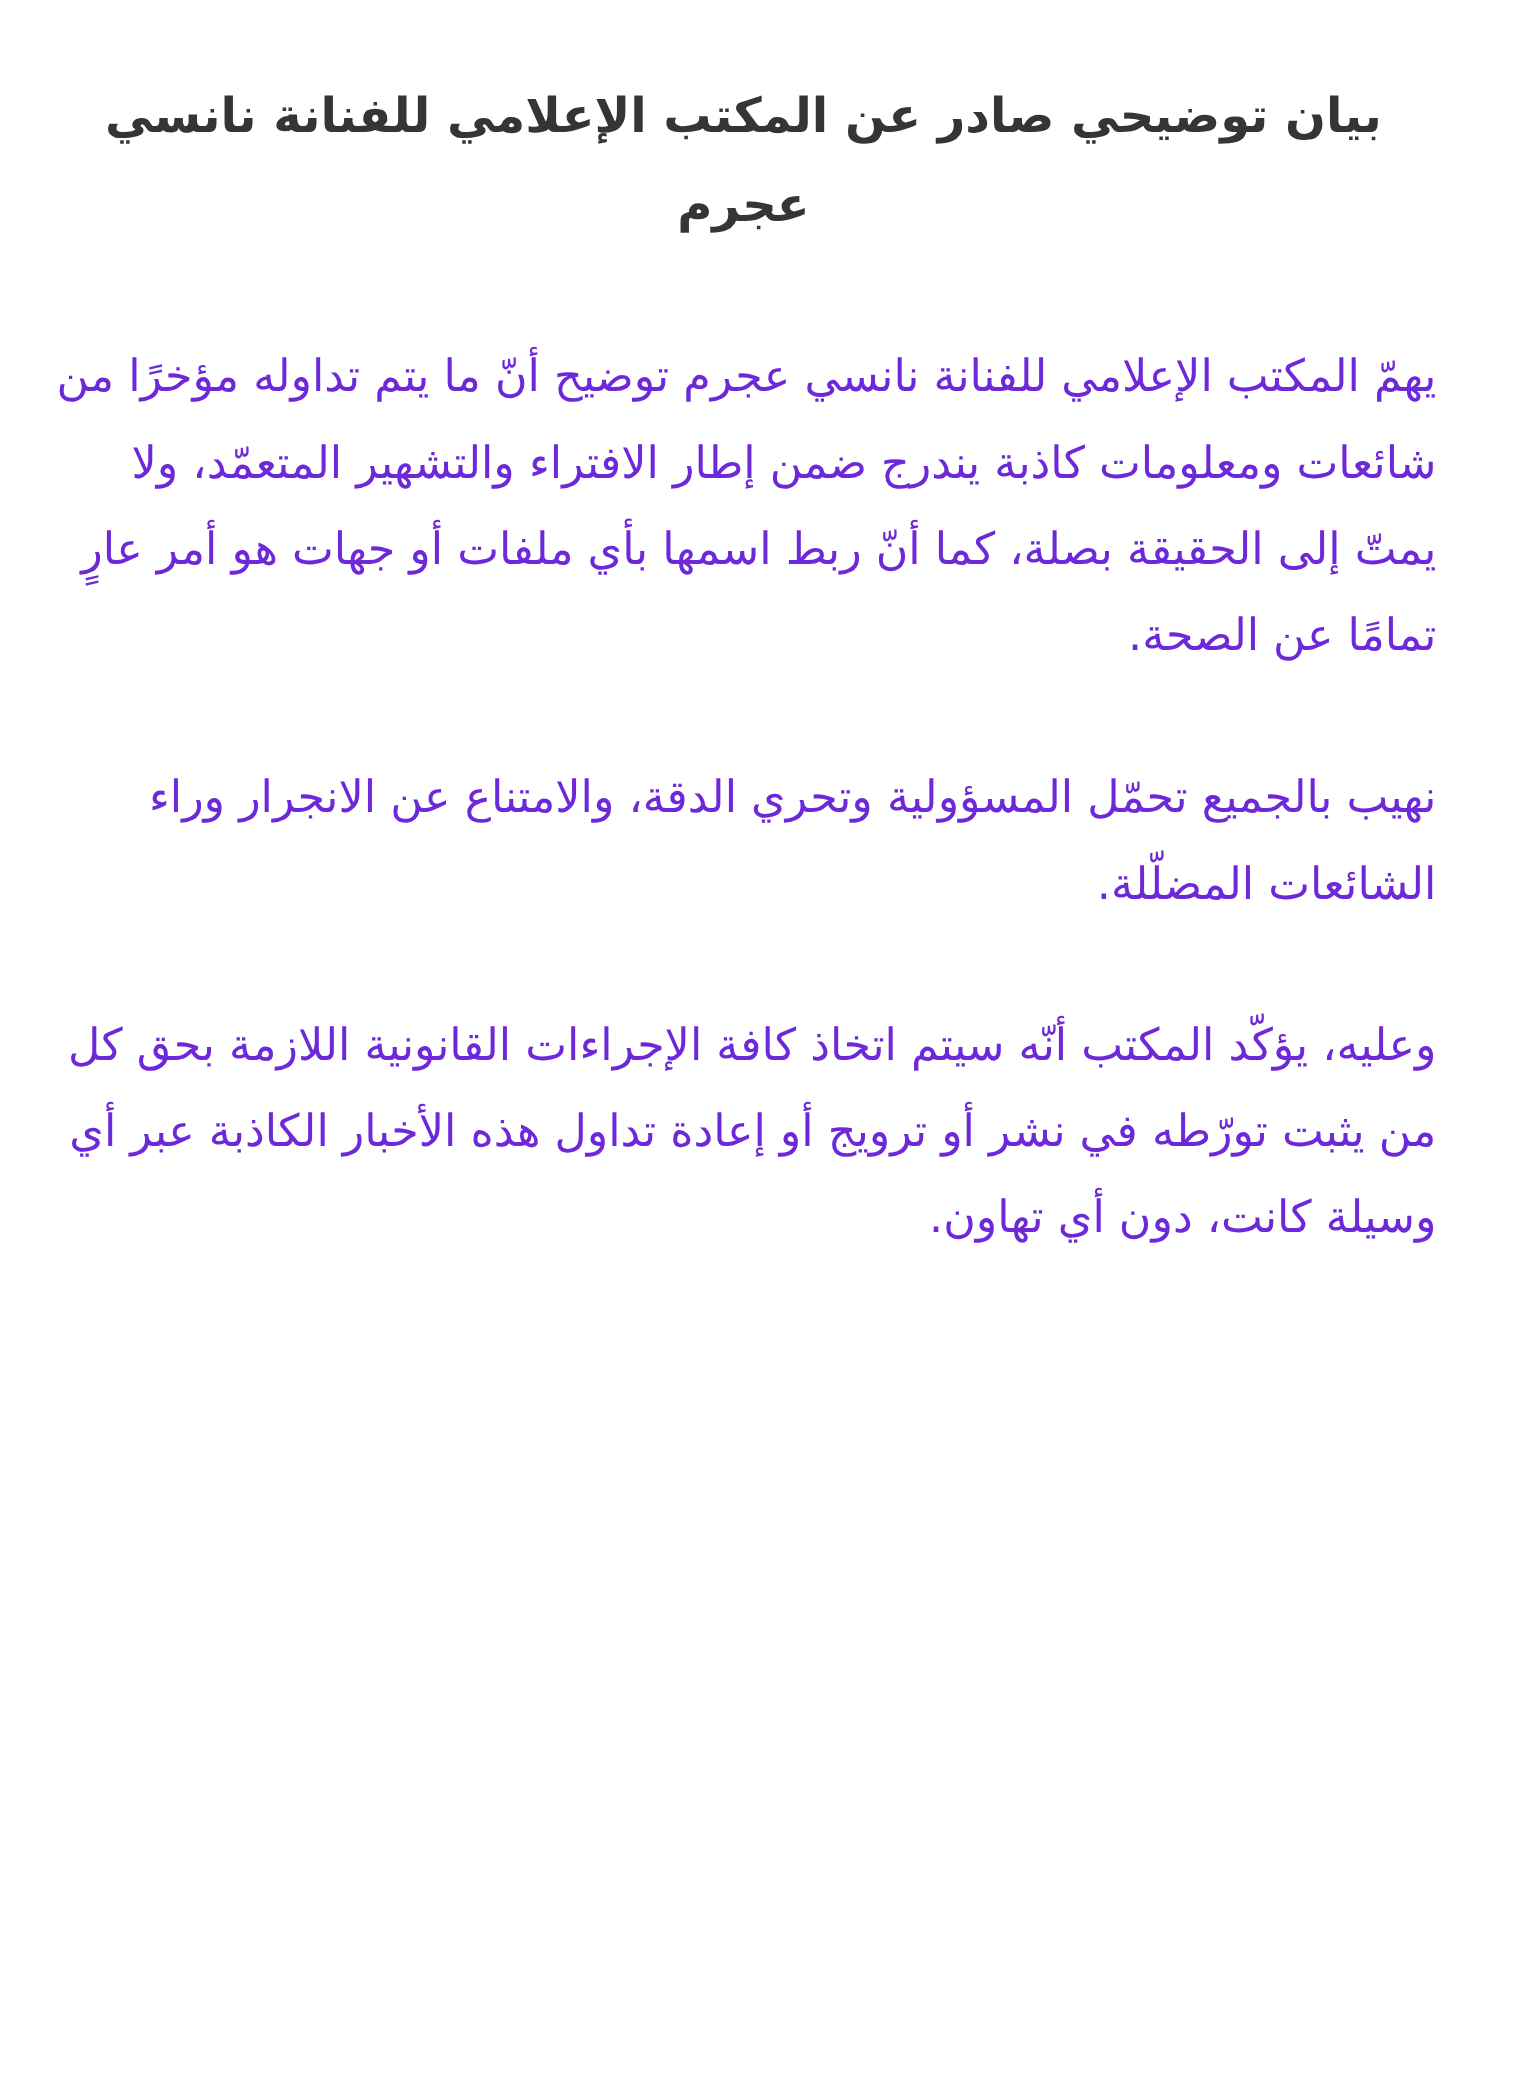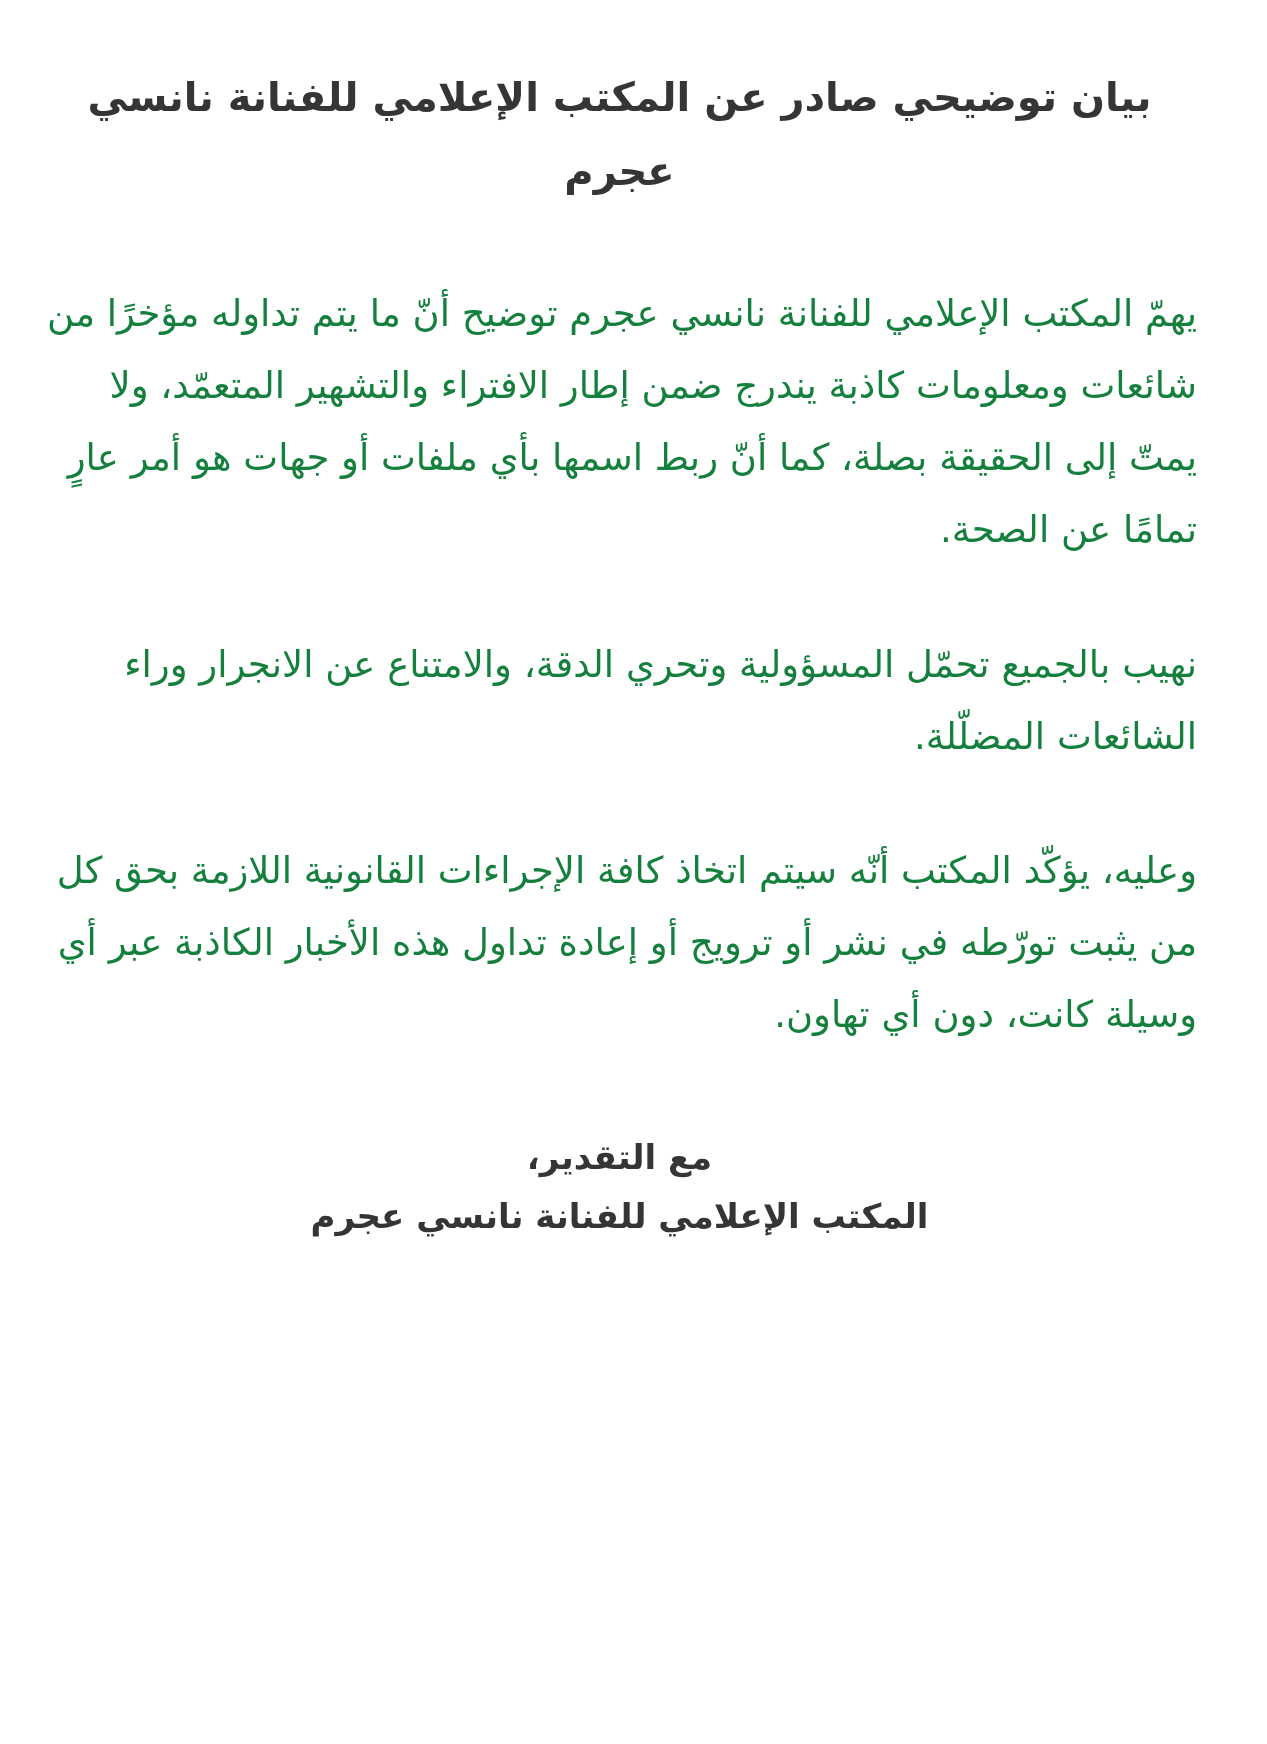--- a/index.html
+++ b/index.html
@@ -29,21 +29,21 @@
     line-height: 1.85;
     color: #353535;
     text-align: center;
     margin: 0 0 70px 0;
     padding: 0 30px;
   }
   .body-paragraph {
     font-size: 37px;
     font-weight: normal;
     line-height: 1.95;
-    color: #15803d;
+    color: #6d28d9;
     margin: 0 0 62px 0;
     text-align: right;
   }
   .signature-block {
     margin-top: 80px;
     text-align: center;
     direction: rtl;
   }
   .signature-line {
     font-size: 34px;
@@ -63,17 +63,15 @@
 
   <h1 class="statement-title">بيان توضيحي صادر عن المكتب الإعلامي للفنانة نانسي عجرم</h1>
 
   <p class="body-paragraph">يهمّ المكتب الإعلامي للفنانة نانسي عجرم توضيح أنّ ما يتم تداوله مؤخرًا من شائعات ومعلومات كاذبة يندرج ضمن إطار الافتراء والتشهير المتعمّد، ولا يمتّ إلى الحقيقة بصلة، كما أنّ ربط اسمها بأي ملفات أو جهات هو أمر عارٍ تمامًا عن الصحة.</p>
 
   <p class="body-paragraph">نهيب بالجميع تحمّل المسؤولية وتحري الدقة، والامتناع عن الانجرار وراء الشائعات المضلّلة.</p>
 
   <p class="body-paragraph">وعليه، يؤكّد المكتب أنّه سيتم اتخاذ كافة الإجراءات القانونية اللازمة بحق كل من يثبت تورّطه في نشر أو ترويج أو إعادة تداول هذه الأخبار الكاذبة عبر أي وسيلة كانت، دون أي تهاون.</p>
 
   <div class="signature-block">
-    <p class="signature-line regards">مع التقدير،</p>
-    <p class="signature-line">المكتب الإعلامي للفنانة نانسي عجرم</p>
   </div>
 
 </div>
 
 </body></html>

